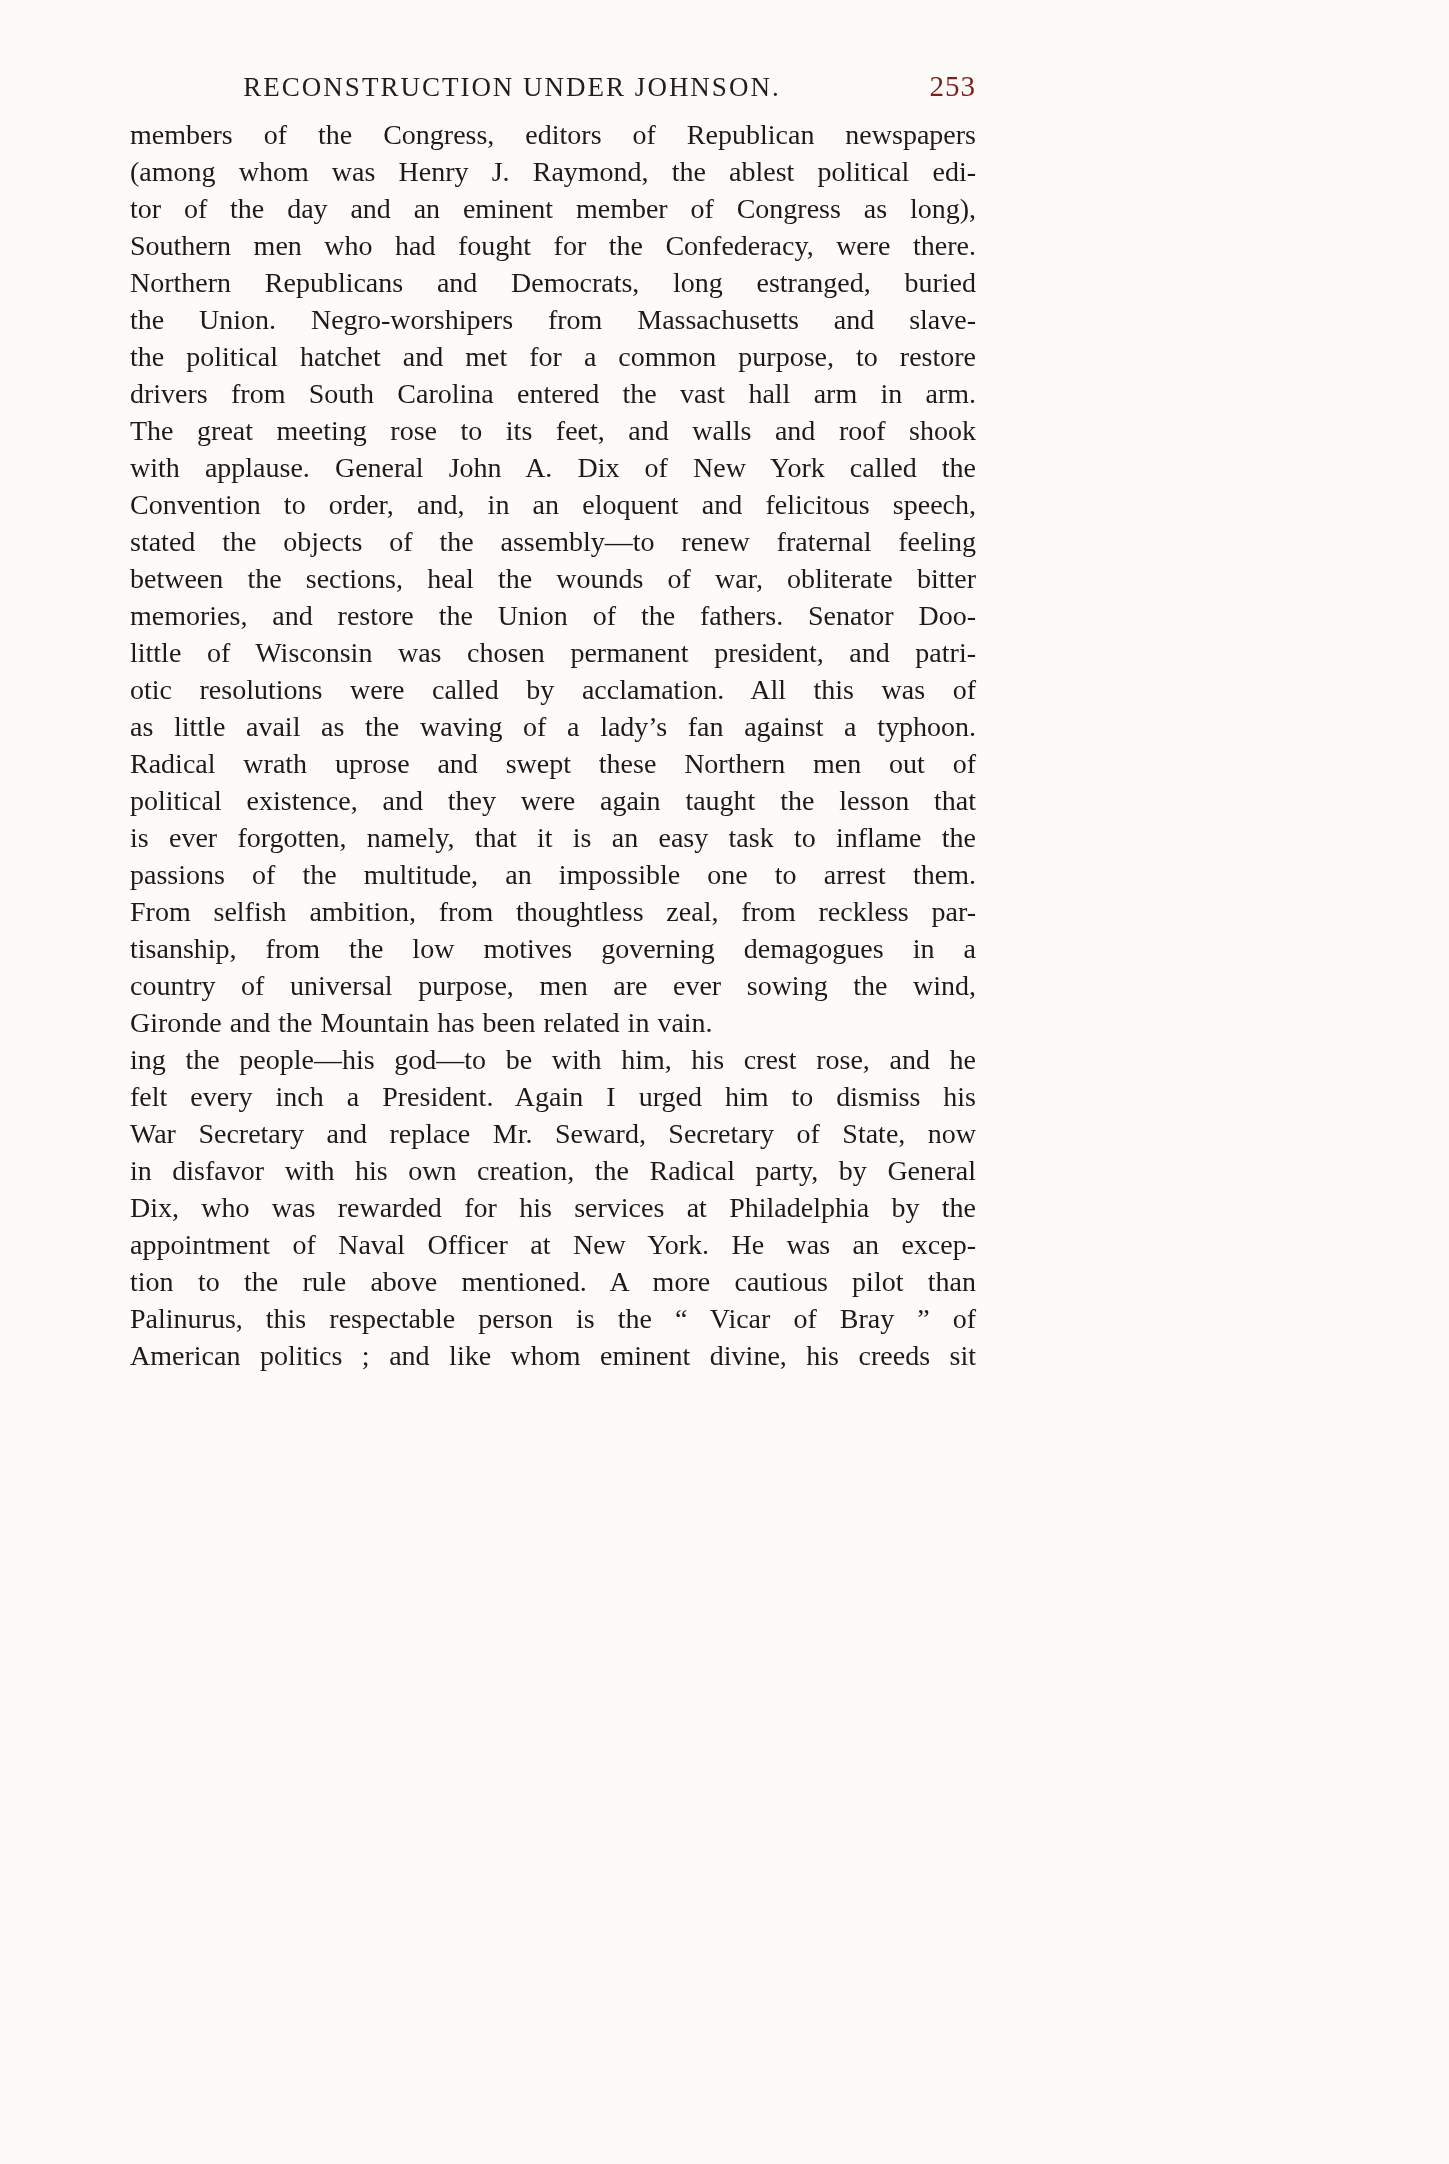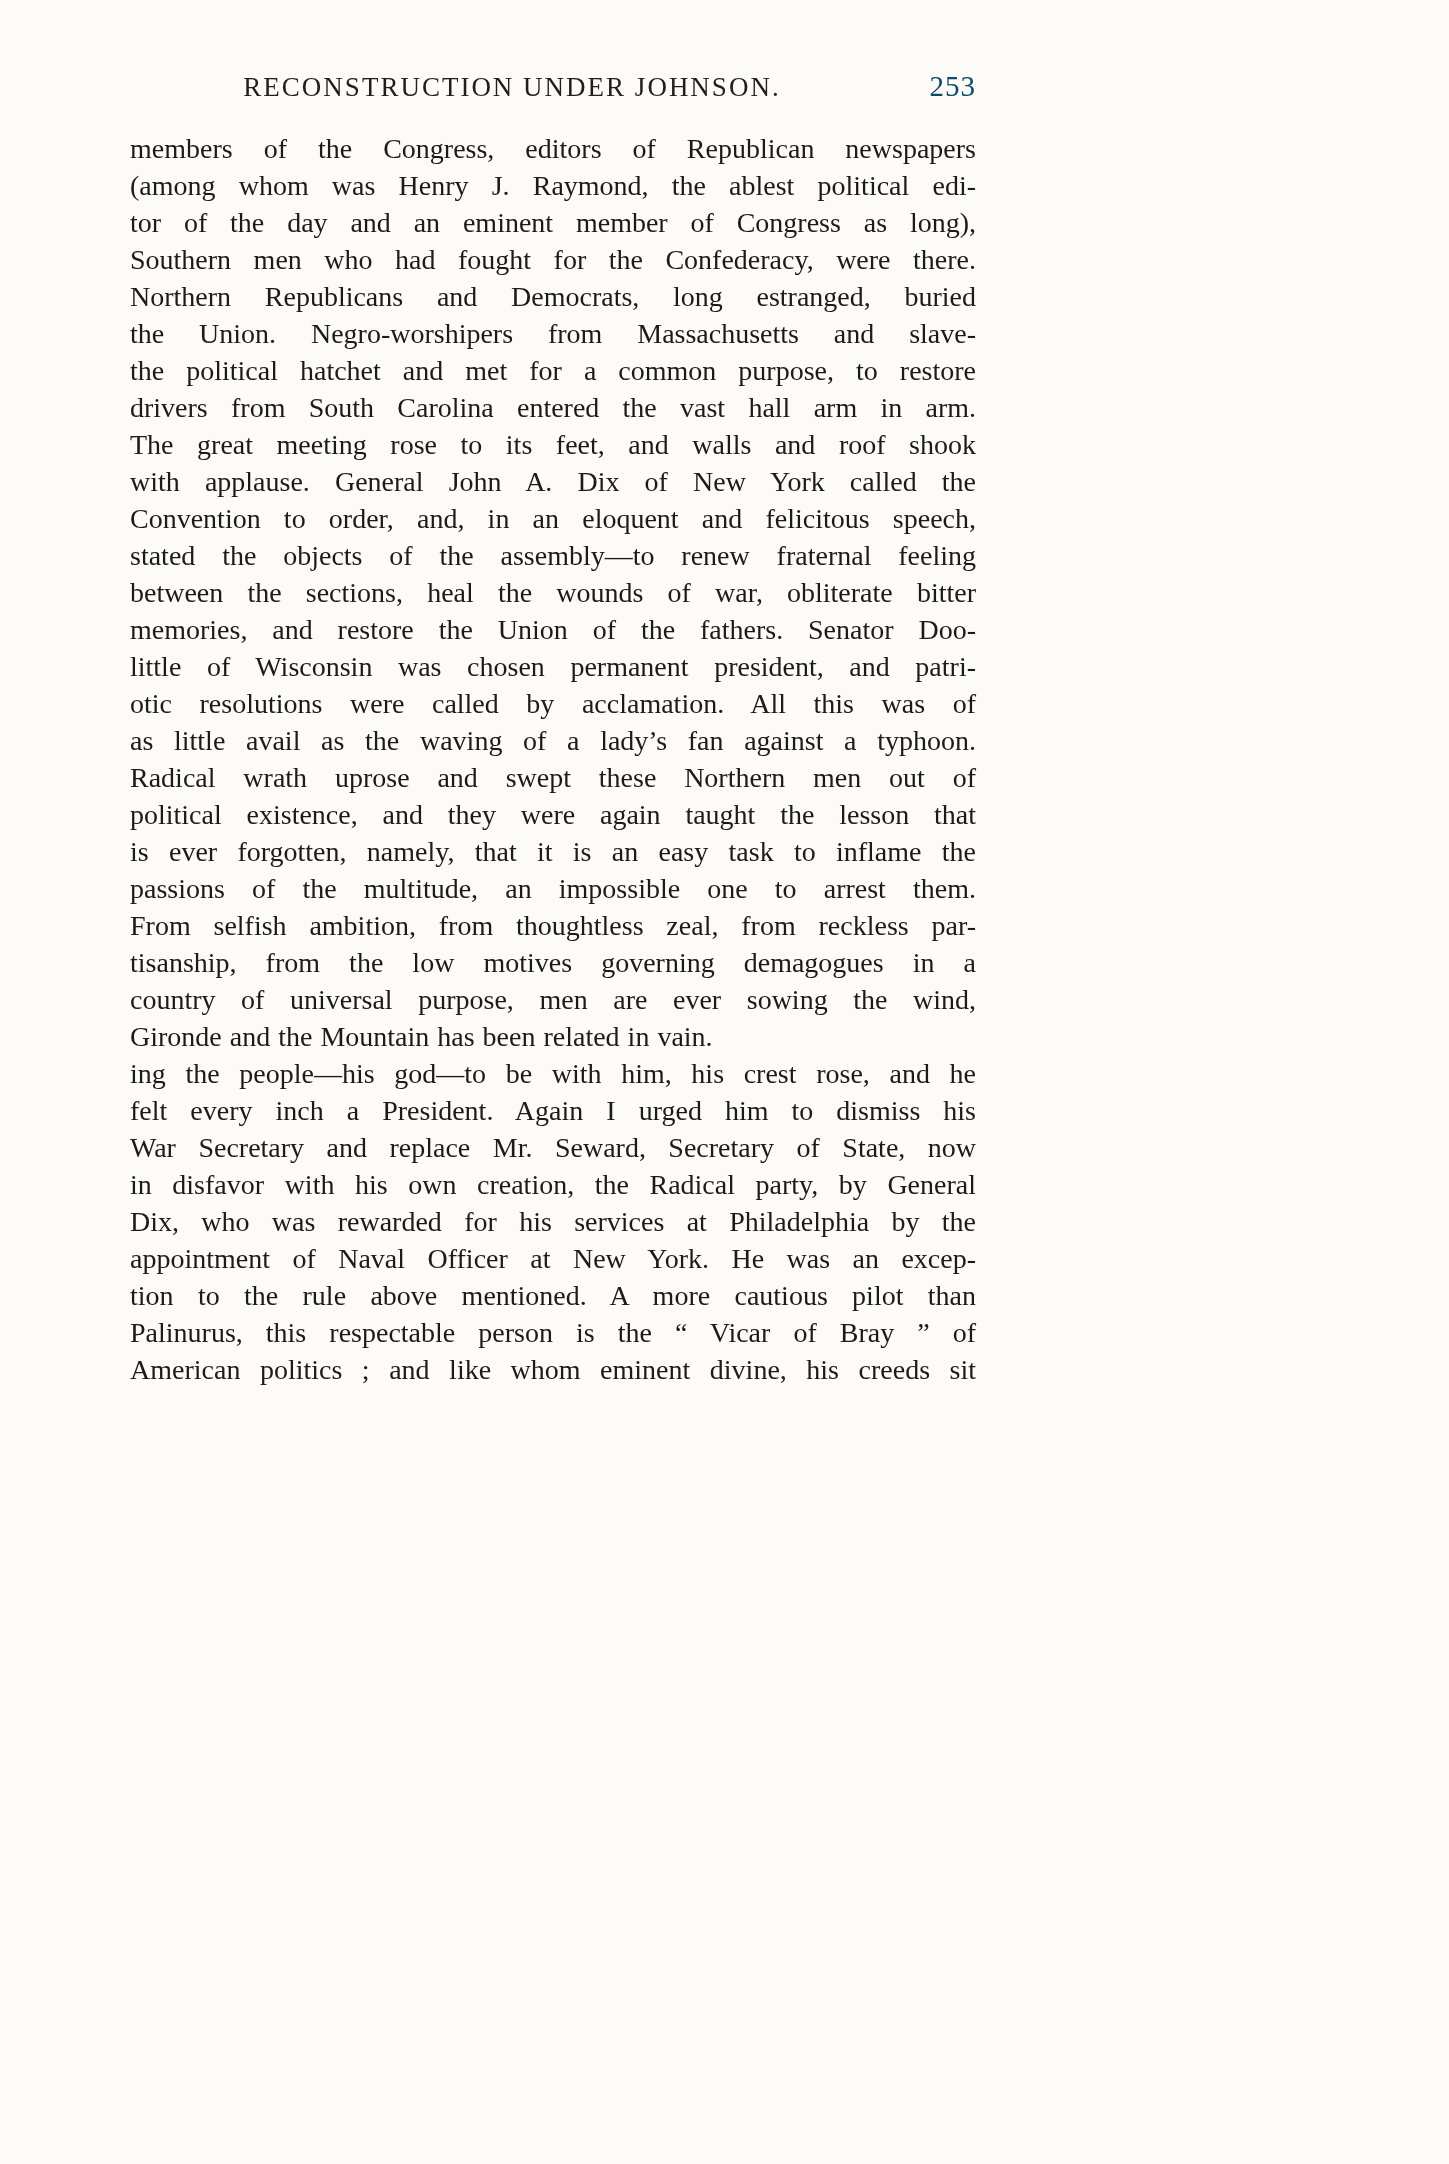--- a/index.html
+++ b/index.html
@@ -37,27 +37,27 @@
     letter-spacing: 2px;
     color: #211f1b;
     white-space: nowrap;
   }
   .page-number {
     position: absolute;
     right: 0;
     top: -2px;
     font-size: 29px;
     letter-spacing: 1px;
-    color: #0c4a6e;
+    color: #7f1d1d;
     margin-left: 18px;
   }
   .text-block {
     position: absolute;
     left: 130px;
-    top: 130px;
+    top: 116px;
     width: 846px;
   }
   .line {
     font-size: 28px;
     line-height: 37px;
     text-align: justify;
     text-align-last: justify;
     word-spacing: 1px;
     white-space: normal;
   }

